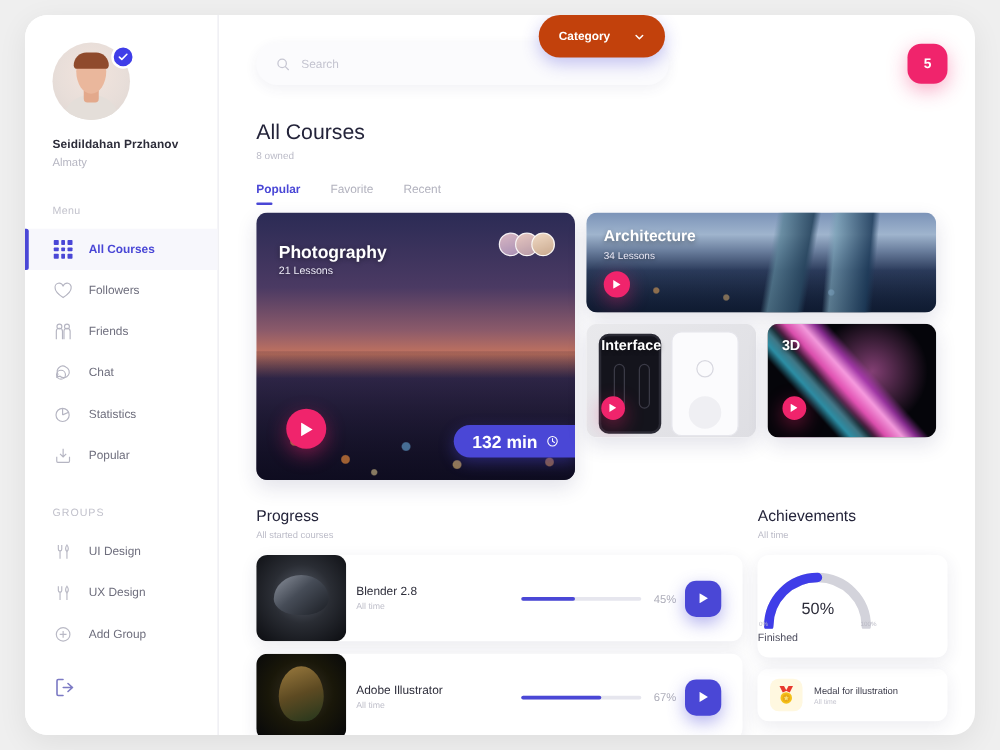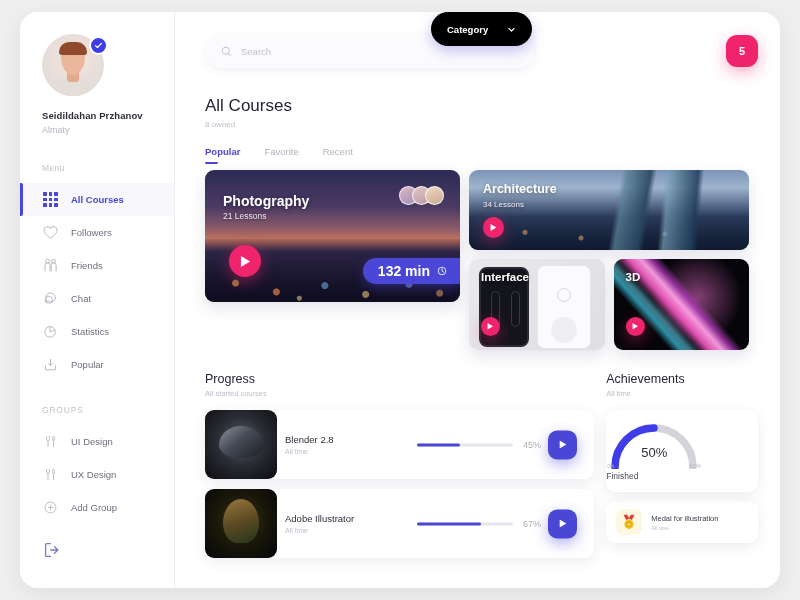--- a/index.html
+++ b/index.html
@@ -105,21 +105,21 @@
   .search-box svg { width: 11px; height: 11px; flex: 0 0 11px; }
   .search-input {
     border: 0; outline: 0; background: transparent; margin-left: 9px;
     font-size: 9.5px; color: #9d9dab; font-family: "Liberation Sans", sans-serif;
     width: 200px;
   }
   .search-input::placeholder { color: #c3c3cf; }
   .category-btn {
     position: absolute; left: 256px; top: 0;
     height: 34px; padding: 0 16px; border: 0; border-radius: 17px;
-    background: #000000; color: #fff; font-size: 9.5px; font-weight: bold;
+    background: #c2410c; color: #fff; font-size: 9.5px; font-weight: bold;
     display: flex; align-items: center; gap: 19px; cursor: pointer;
     box-shadow: 0 5px 14px rgba(74,71,214,.32);
     font-family: "Liberation Sans", sans-serif;
   }
   .category-btn svg { width: 9px; height: 9px; }
   .notif {
     margin-left: auto; width: 32px; height: 32px; border-radius: 11px;
     background: #f0246c; color: #fff; font-size: 11px; font-weight: bold;
     display: flex; align-items: center; justify-content: center; cursor: pointer;
     box-shadow: 0 5px 16px rgba(240,36,108,.38);
@@ -135,21 +135,21 @@
     content: ""; position: absolute; left: 0; bottom: 0; width: 13px; height: 2px;
     background: #4a47d6; border-radius: 1px;
   }
 
   
   .cards-row { display: flex; gap: 9px; margin-top: 6px; }
   .card {
     position: relative; border-radius: 9px; overflow: hidden; cursor: pointer;
     box-shadow: 0 6px 16px rgba(40,40,90,.13);
   }
-  .card-big { width: 255px; height: 132px; }
+  .card-big { width: 255px; height: 214px; }
   .card-wide { width: 280px; height: 80px; }
   .card-small { width: 135.5px; height: 91px; }
   .right-col { display: flex; flex-direction: column; gap: 9px; }
   .small-row { display: flex; gap: 9px; }
 
   .bg-photography {
     position: absolute; inset: 0;
     background:
       linear-gradient(180deg, #2b2b55 0%, #4b3a63 28%, #8b5a6a 44%, #c2735f 53%, #3a2f55 62%, #1d1b36 100%);
   }

